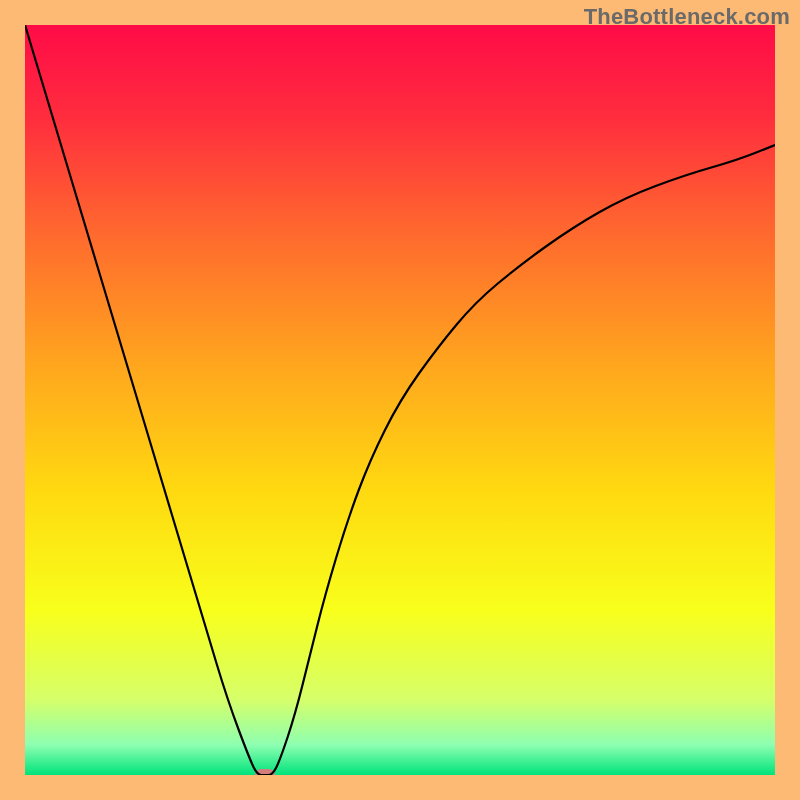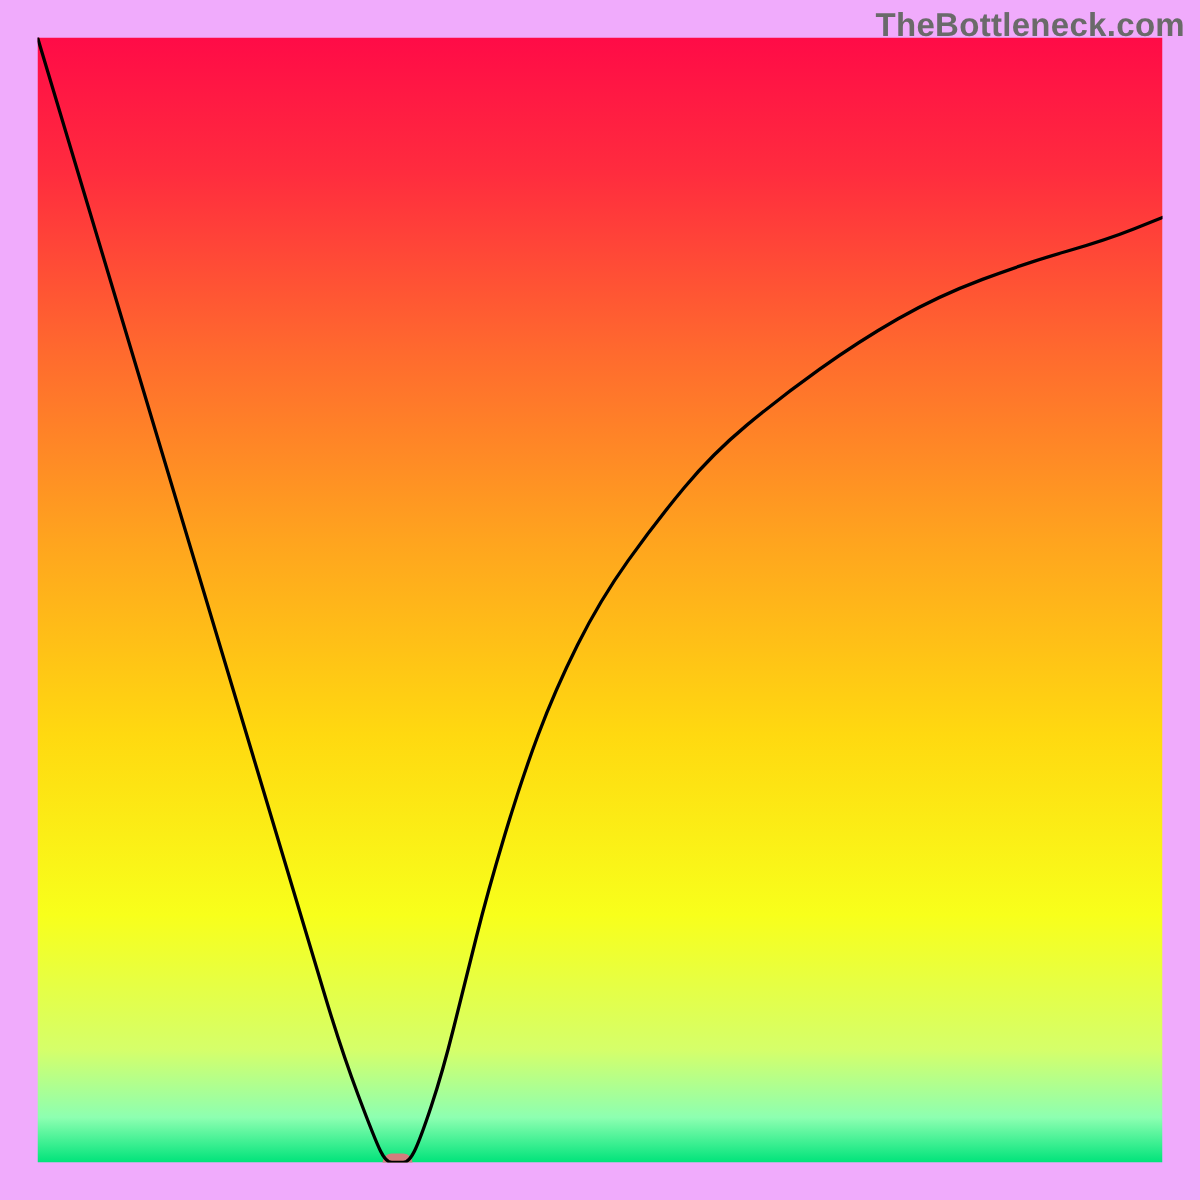--- a/index.html
+++ b/index.html
@@ -1,20 +1,20 @@
 <!DOCTYPE html>
 <html><head>
 <meta charset="utf-8">
 <style>
   * { margin: 0; padding: 0; box-sizing: border-box; }
   html, body { width: 800px; height: 800px; overflow: hidden; background: #000; }
   .frame {
     width: 800px;
     height: 800px;
-    background: #f0abfc;
+    background: #fdba74;
     position: relative;
   }
   .plot-area {
     position: absolute;
     left: 25px;
     top: 25px;
     width: 750px;
     height: 750px;
   }
   .watermark {

